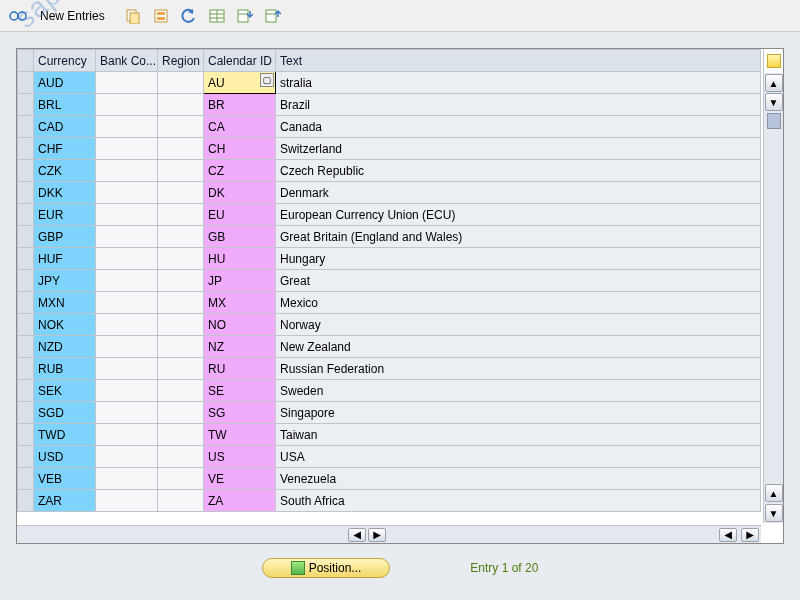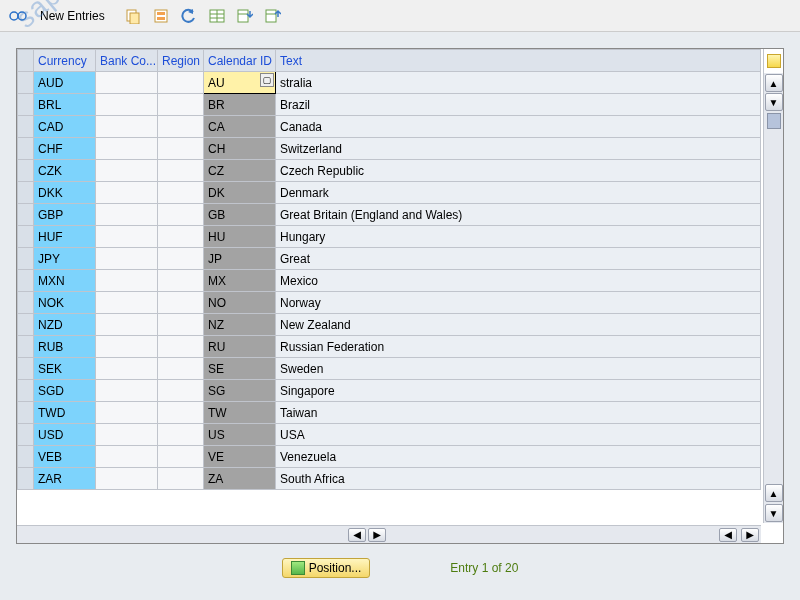--- a/index.html
+++ b/index.html
@@ -56,21 +56,21 @@
       text-align: left;
       height: 22px;
       background: #ebeff4;
       font-weight: normal;
       overflow: hidden;
       white-space: nowrap;
     }
     th {
       background: #dde3eb;
       font-weight: normal;
-      color: #1d4ed8;
+      color: #0f172a;
     }
     .row-selector {
       width: 16px;
       background: #d9e0e8;
     }
     td.row-selector { background: #d9e0e8; }
     .col-currency { width: 62px; }
     .col-bank { width: 62px; }
     .col-region { width: 46px; }
     .col-cal { width: 72px; }
@@ -142,24 +142,24 @@
     .footer {
       position:absolute;
       left:0; right:0;
       top: 558px;
       display:flex;
       justify-content:center;
       align-items:center;
       gap: 80px;
     }
     .position-btn {
-      padding: 2px 8px;
+      padding: 2px 28px;
       background: linear-gradient(#fff6bf,#f4d76a);
       border: 1px solid #c2a43b;
-      border-radius: 3px;
+      border-radius: 10px;
       cursor:pointer;
       display:flex; align-items:center; gap:4px;
     }
     .pos-icon {
       width:14px; height:14px;
       background: linear-gradient(#9fe87e,#56b64b);
       border:1px solid #3c8a36;
     }
     .entry-text { color:#4d7c0f; }
     .watermark {
@@ -169,21 +169,21 @@
       font-size: 28px;
       color: rgba(70,130,200,0.35);
       transform: rotate(-40deg);
       transform-origin: left top;
       pointer-events: none;
       font-family: sans-serif;
       letter-spacing: 1px;
       z-index: 99;
     }
     td[data-coltype="text"]{ background:#ebeff4; }
-    td[data-coltype="cal"]{ background:#a3a3a3; }
+    td[data-coltype="cal"]{ background:#f0abfc; }
     td[data-empty="true"]{ background:#f6f7f9; }
     td[data-coltype="currency"]{background:#7dd3fc;}
   </style>
 </head>
 <body>
 
 <div class="watermark">sapbrainsonline.com</div>
 
 <div class="toolbar">
   <span class="tb-icon">
@@ -302,20 +302,28 @@
           <tr>
             <td class="row-selector"></td>
             <td data-coltype="currency">DKK</td>
             <td data-empty="true"></td>
             <td data-empty="true"></td>
             <td data-coltype="cal">DK</td>
             <td data-coltype="text">Denmark</td>
           </tr>
           <tr>
             <td class="row-selector"></td>
+            <td data-coltype="currency">EUR</td>
+            <td data-empty="true"></td>
+            <td data-empty="true"></td>
+            <td data-coltype="cal">EU</td>
+            <td data-coltype="text">European Currency Union (ECU)</td>
+          </tr>
+          <tr>
+            <td class="row-selector"></td>
             <td data-coltype="currency">GBP</td>
             <td data-empty="true"></td>
             <td data-empty="true"></td>
             <td data-coltype="cal">GB</td>
             <td data-coltype="text">Great Britain (England and Wales)</td>
           </tr>
           <tr>
             <td class="row-selector"></td>
             <td data-coltype="currency">HUF</td>
             <td data-empty="true"></td>

